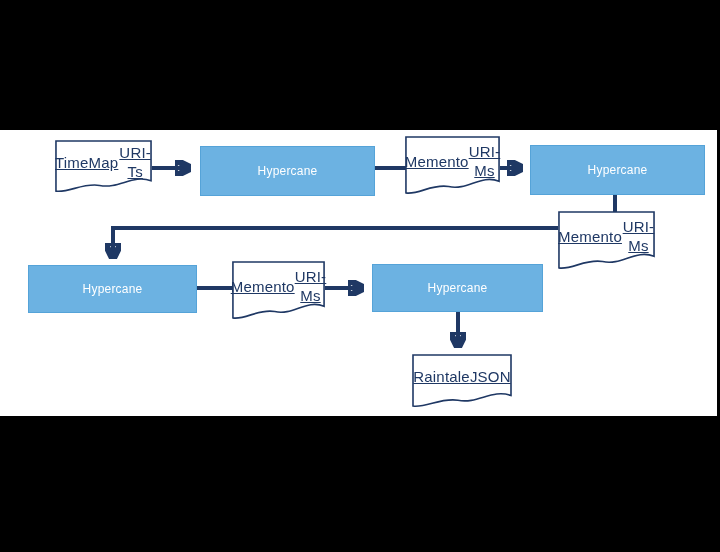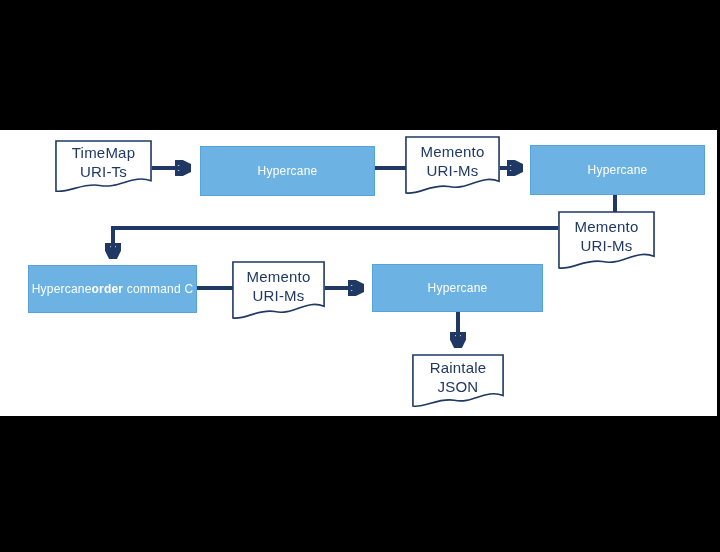--- a/index.html
+++ b/index.html
@@ -51,25 +51,26 @@
     position:absolute;left:0;top:0;width:100%;height:100%;
   }
   .doc-shape path{
     fill:var(--canvas);
     stroke:var(--accent);
     stroke-width:1.6;
     vector-effect:non-scaling-stroke;
   }
   .doc-label{
     position:absolute;left:0;top:0;width:100%;height:100%;
-    display:flex;flex-direction:column;justify-content:center;align-items:center;
+    display:flex;justify-content:center;align-items:center;
     padding-bottom:9px;
     font-size:15px;line-height:19px;
     text-align:center;
     letter-spacing:.2px;
+    text-decoration:underline;
   }
 </style>
 </head>
 <body>
 
 <div class="stage">
 
   <svg class="connectors" viewBox="0 0 717 286">
     <defs>
       <marker id="ah" viewBox="0 0 10 10" refX="8" refY="5" markerWidth="4.2" markerHeight="4.2" orient="auto-start-reverse">
@@ -119,38 +120,37 @@
       <path d="M1,1 H99 V43 C80,36 66,52 46,48 C29,45 14,56 1,54 Z"></path>
     </svg>
     <div class="doc-label">
       <span>Memento</span>
       <span>URI-Ms</span>
     </div>
   </div>
 
   <div class="node pbox" style="left:28px;top:135px;width:169px;height:48px">
     <div>Hypercane</div>
-    <div><span class="b">order</span><span> command C</span></div>
   </div>
 
   <div class="node doc" style="left:232px;top:131px;width:93px;height:59px">
     <svg class="doc-shape" viewBox="0 0 100 56" preserveAspectRatio="none">
       <path d="M1,1 H99 V43 C80,36 66,52 46,48 C29,45 14,56 1,54 Z"></path>
     </svg>
     <div class="doc-label">
       <span>Memento</span>
       <span>URI-Ms</span>
     </div>
   </div>
 
   <div class="node pbox" style="left:372px;top:134px;width:171px;height:48px">
     <div>Hypercane</div>
   </div>
 
-  <div class="node doc" style="left:412px;top:224px;width:92px;height:54px">
+  <div class="node doc" style="left:412px;top:224px;width:100px;height:54px">
     <svg class="doc-shape" viewBox="0 0 100 56" preserveAspectRatio="none">
       <path d="M1,1 H99 V43 C80,36 66,52 46,48 C29,45 14,56 1,54 Z"></path>
     </svg>
     <div class="doc-label">
       <span>Raintale</span>
       <span>JSON</span>
     </div>
   </div>
 
 </div>

